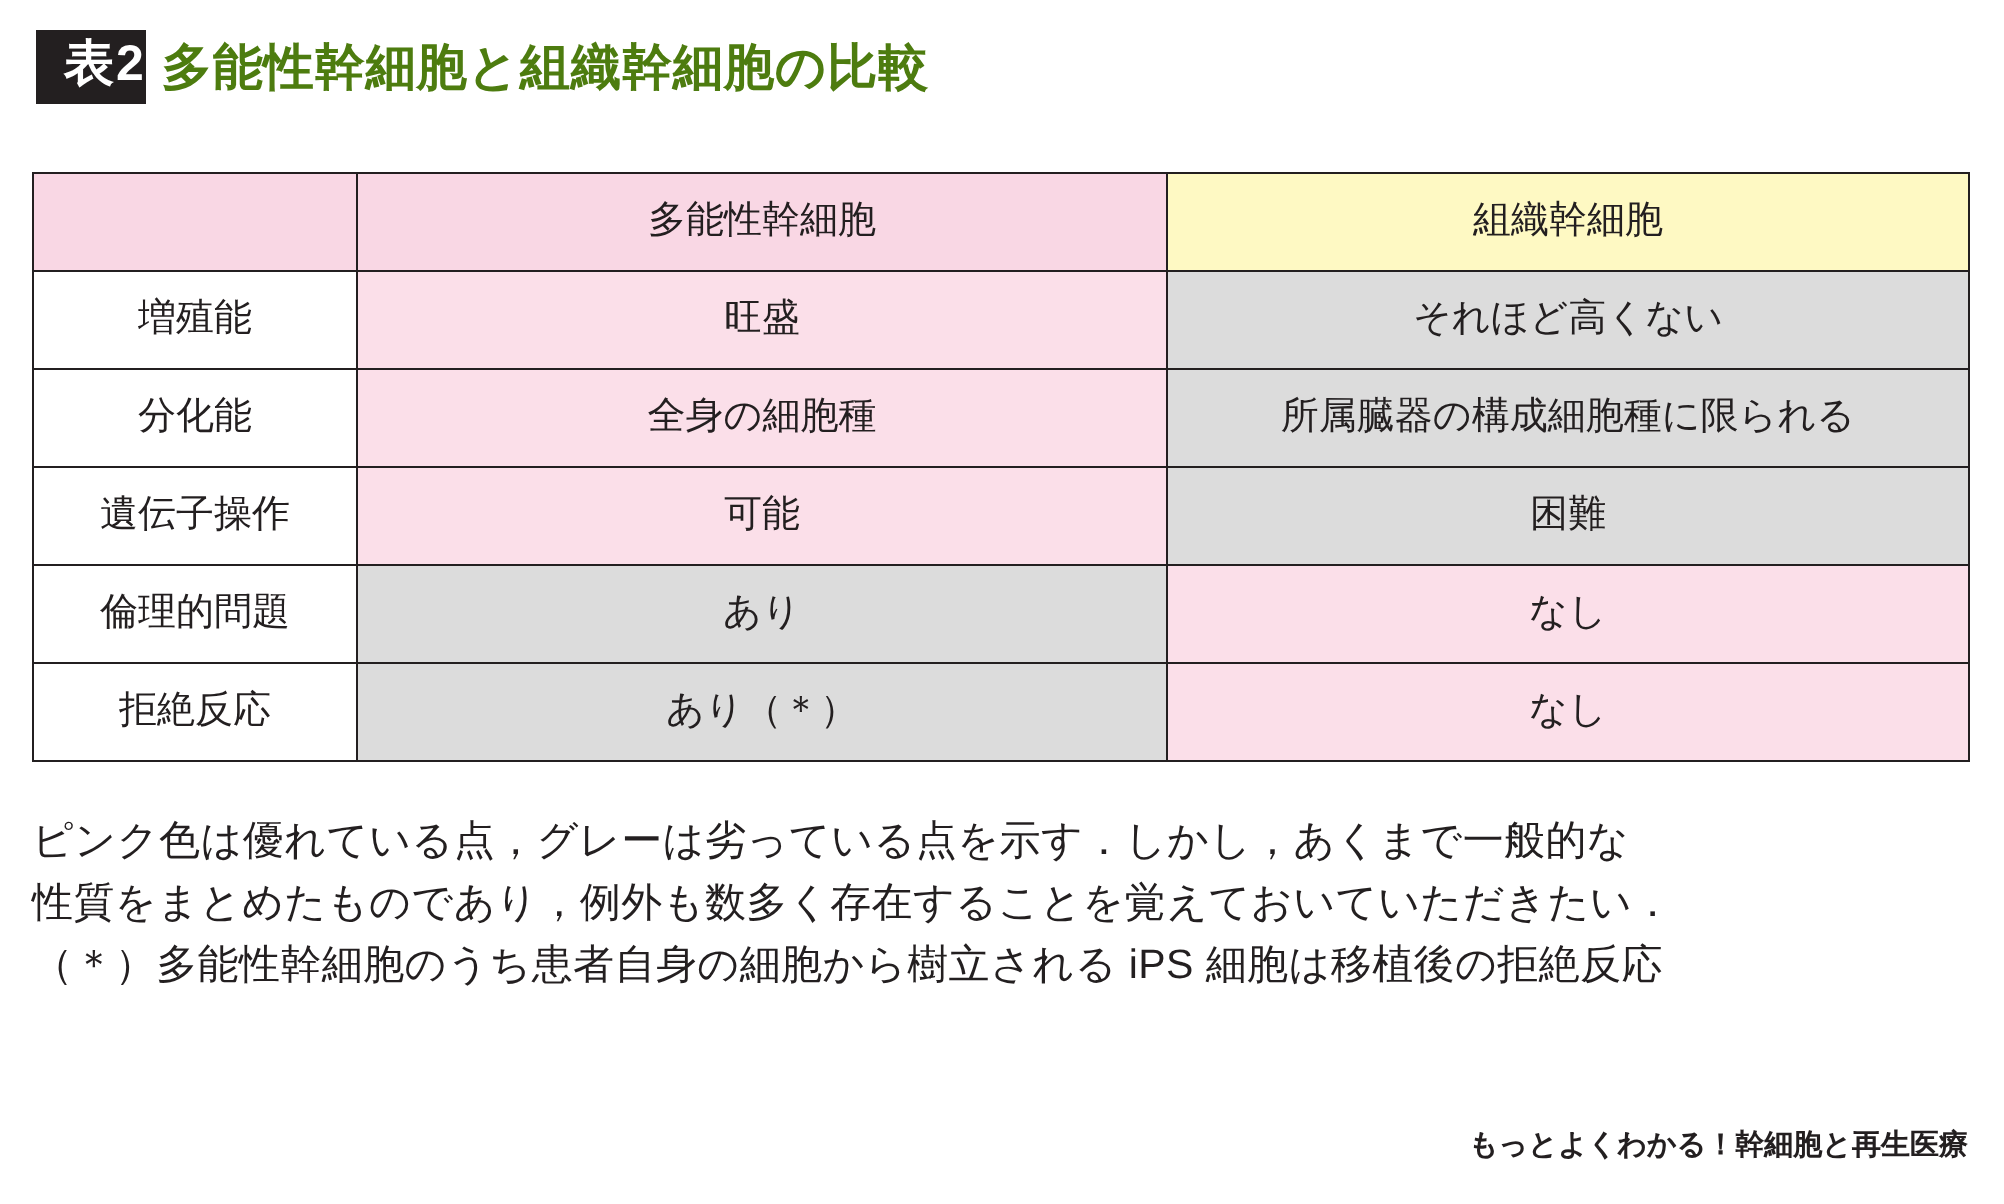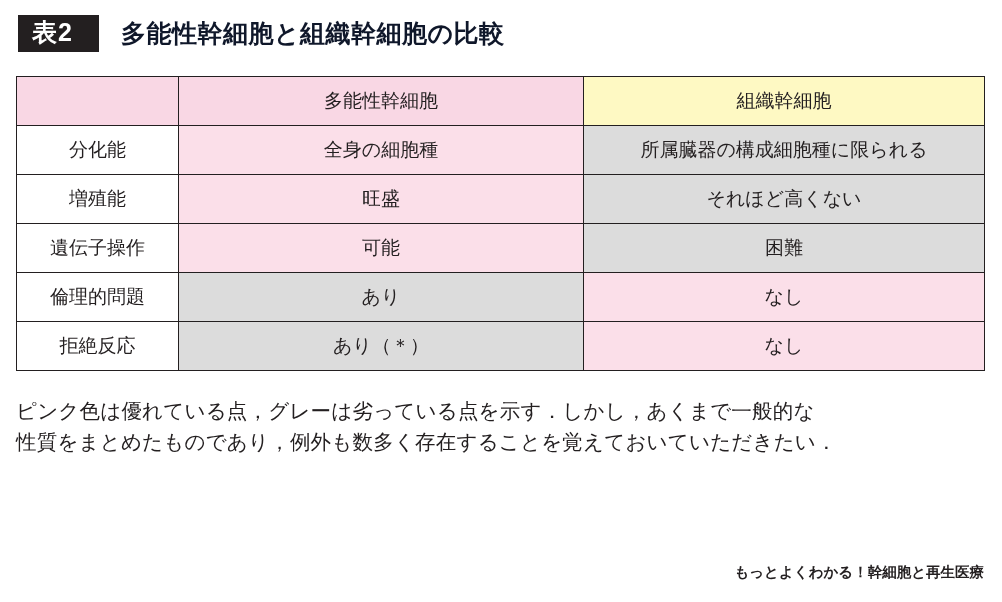--- a/index.html
+++ b/index.html
@@ -28,37 +28,37 @@
     align-items: center;
     height: 46px;
     margin-left: 2px;
   }
   .title-badge {
     background: #231f20;
     color: #ffffff;
     font-size: 25px;
     font-weight: bold;
     letter-spacing: 1px;
-    padding: 5px 26px 7px 14px;
+    padding: 5px 0 7px 14px;
     line-height: 1;
     display: inline-block;
   }
   .title-text {
     font-size: 25px;
     font-weight: bold;
-    margin-left: 22px;
+    margin-left: 8px;
     letter-spacing: 0.5px;
-    color: #0f172a;
+    color: #4d7c0f;
   }
 
   
   table.compare {
     border-collapse: collapse;
     width: 968px;
-    margin-top: 20px;
+    margin-top: 30px;
     table-layout: fixed;
   }
   table.compare th,
   table.compare td {
     border: 1px solid #231f20;
     text-align: center;
     font-size: 19px;
     font-weight: normal;
     height: 44px;
     padding: 2px 4px;
@@ -115,28 +115,28 @@
     </colgroup>
     <thead>
       <tr>
         <th class="hdr-blank"></th>
         <th class="hdr-pink">多能性幹細胞</th>
         <th class="hdr-gray">組織幹細胞</th>
       </tr>
     </thead>
     <tbody>
       <tr>
+        <td class="rowhead">増殖能</td>
+        <td class="pink">旺盛</td>
+        <td class="gray">それほど高くない</td>
+      </tr>
+      <tr>
         <td class="rowhead">分化能</td>
         <td class="pink">全身の細胞種</td>
         <td class="gray">所属臓器の構成細胞種に限られる</td>
-      </tr>
-      <tr>
-        <td class="rowhead">増殖能</td>
-        <td class="pink">旺盛</td>
-        <td class="gray">それほど高くない</td>
       </tr>
       <tr>
         <td class="rowhead">遺伝子操作</td>
         <td class="pink">可能</td>
         <td class="gray">困難</td>
       </tr>
       <tr>
         <td class="rowhead">倫理的問題</td>
         <td class="gray">あり</td>
         <td class="pink">なし</td>
@@ -145,17 +145,18 @@
         <td class="rowhead">拒絶反応</td>
         <td class="gray">あり（＊）</td>
         <td class="pink">なし</td>
       </tr>
     </tbody>
   </table>
 
   <div class="note">
     <div>ピンク色は優れている点，グレーは劣っている点を示す．しかし，あくまで一般的な</div>
     <div>性質をまとめたものであり，例外も数多く存在することを覚えておいていただきたい．</div>
+    <div>（＊）多能性幹細胞のうち患者自身の細胞から樹立される iPS 細胞は移植後の拒絶反応</div>
   </div>
 
   <div class="credit">もっとよくわかる！幹細胞と再生医療</div>
 
 </div>
 
 </body></html>

